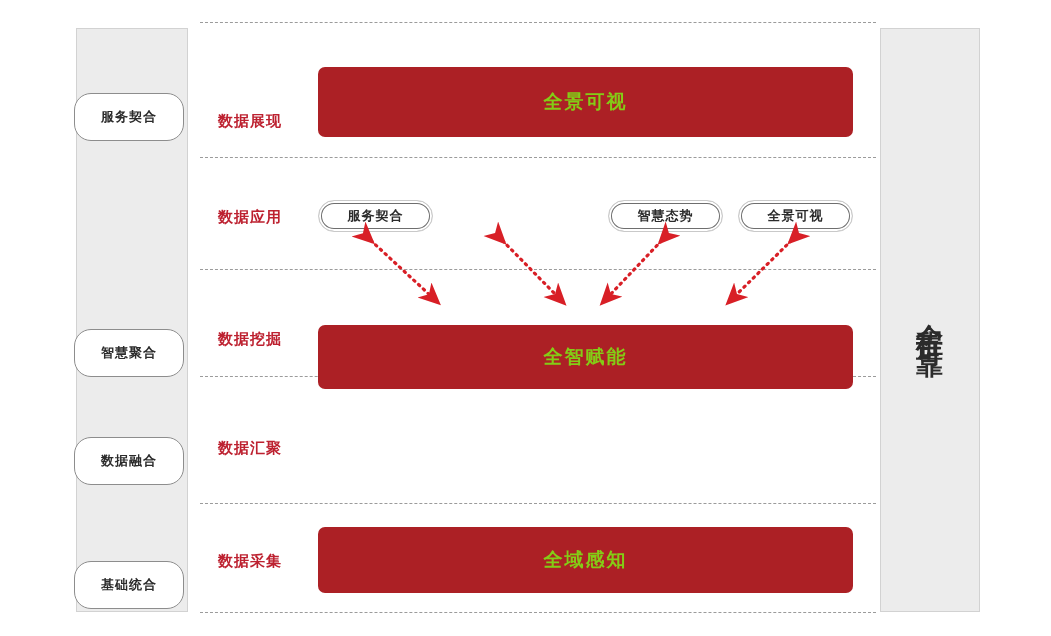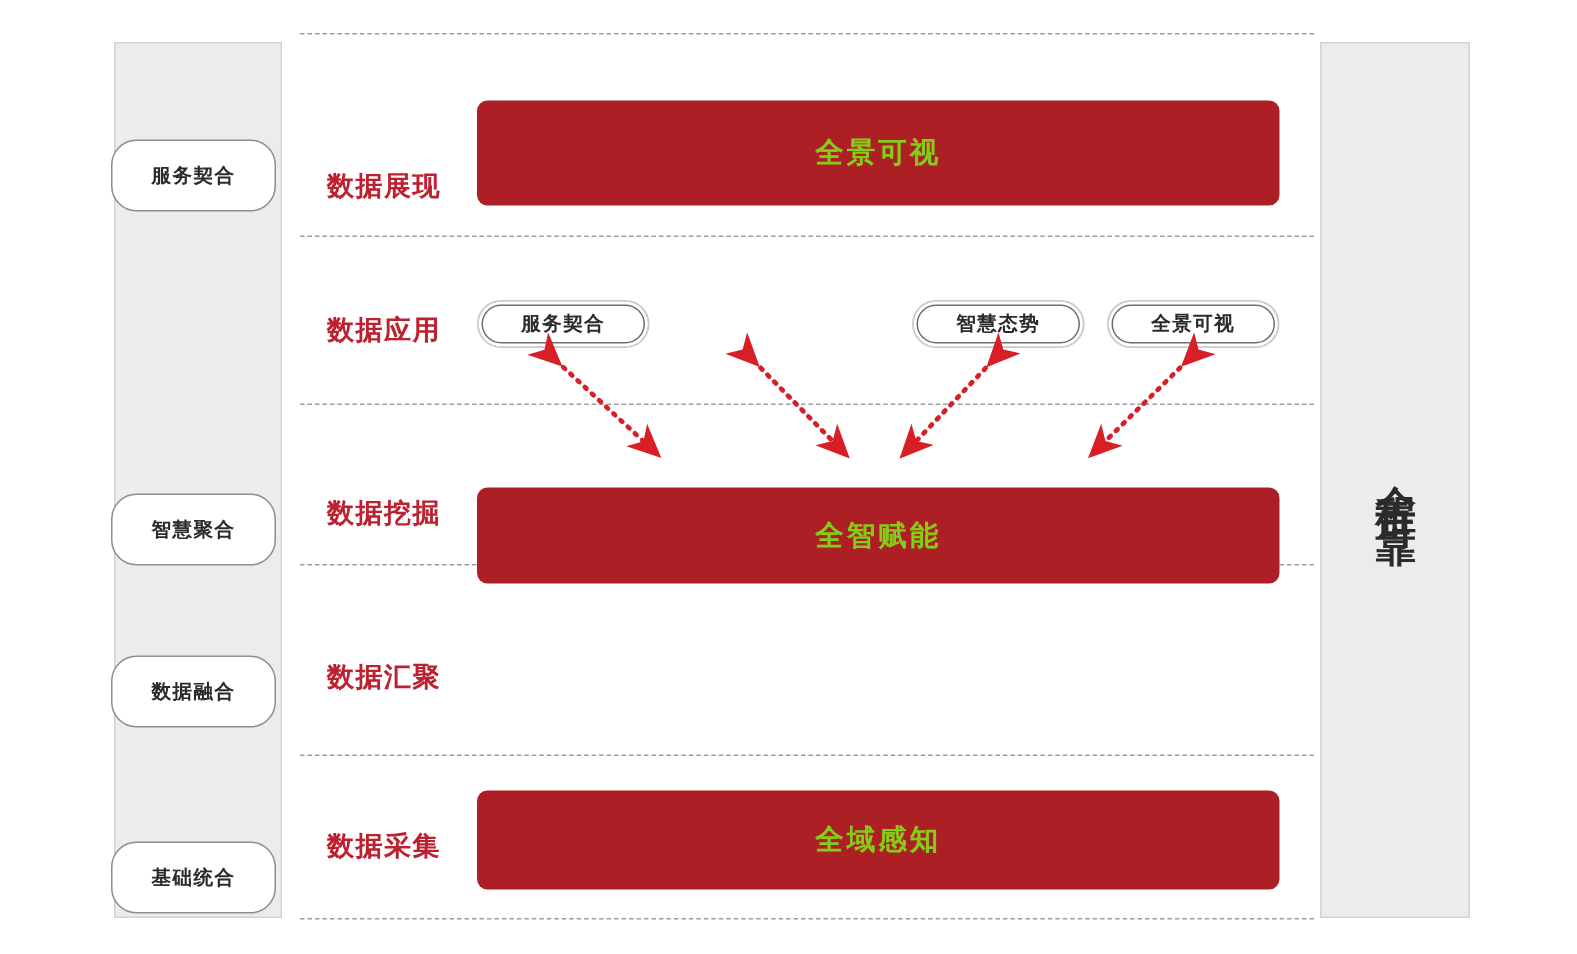--- a/index.html
+++ b/index.html
@@ -46,21 +46,21 @@
   
   .main{position:absolute;left:200px;top:22px;width:676px;height:590px;}
 
   .divider{
     position:absolute;left:0;width:676px;height:0;
     border-top:1px dashed #9b9b9b;
   }
 
   .row-label{
     position:absolute;left:18px;width:86px;
-    font-size:18px;font-weight:700;color:#bd2130;
+    font-size:15px;font-weight:700;color:#bd2130;
     letter-spacing:1px;text-align:left;
   }
 
   .red-bar{
     position:absolute;left:118px;width:535px;
     background:#ac2025;border-radius:7px;
     display:flex;align-items:center;justify-content:center;
   }
   .red-bar span{
     color:#84cc16;font-size:19px;font-weight:700;letter-spacing:2px;

